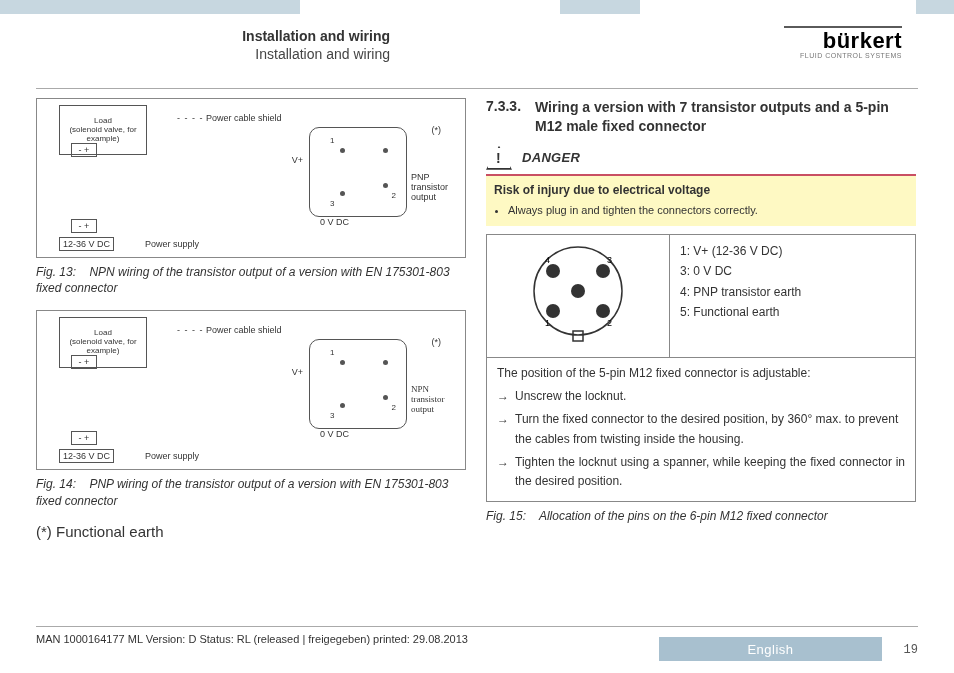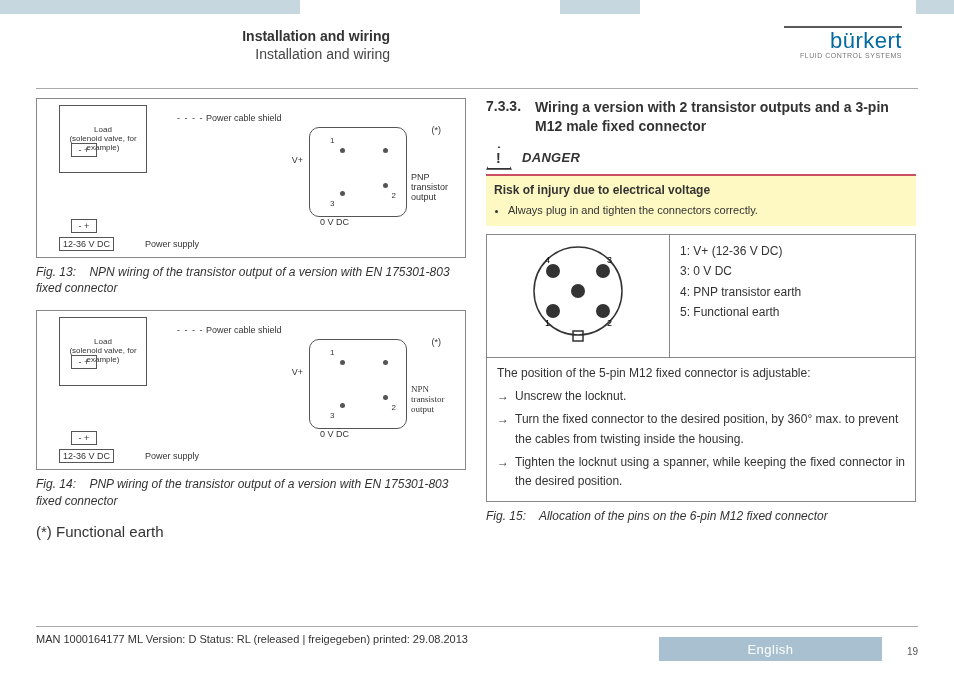--- a/index.html
+++ b/index.html
@@ -31,21 +31,21 @@
   }
   .header-left .h1 { font-weight: bold; font-size: 14px; }
   .header-left .h2 { font-size: 14px; color: #444; margin-top: 2px; }
 
   .logo {
     position: absolute;
     right: 52px;
     top: 24px;
     text-align: right;
   }
-  .logo .brand { font-size: 22px; font-weight: 400; color: #0369a1; letter-spacing: 0.5px; }
+  .logo .brand { font-size: 22px; font-weight: 700; color: #000000; letter-spacing: 0.5px; }
   .logo .tag { font-size: 7px; letter-spacing: 0.5px; color: #777; margin-top: -2px; }
   .logo-rule { border-top: 2px solid #5a5a5a; margin: 2px 0 0 0; width: 118px; }
 
   .hr {
     position: absolute;
     left: 36px; right: 36px;
     top: 88px;
     border-top: 1px solid #aaa;
   }
 
@@ -94,22 +94,23 @@
     font-size: 13px;
     display: flex;
     align-items: center;
     justify-content: center;
     letter-spacing: 0.5px;
   }
   .pgno {
     position: absolute;
     right: 36px;
     bottom: 16px;
-    font-size: 10px;
+    font-size: 12px;
     color: #555;
+    font-family: Liberation Mono, monospace;
   }
 
   
   .sect-head { display: flex; gap: 14px; margin-bottom: 10px; }
   .sect-num { font-weight: bold; font-size: 14px; }
   .sect-title { font-weight: bold; font-size: 14px; line-height: 1.35; }
 
   .danger-row { display: flex; align-items: center; gap: 10px; margin: 8px 0 4px 0; }
   .danger-icon {
     width: 22px; height: 20px;
@@ -154,21 +155,21 @@
     font-size: 9px;
     color: #333;
   }
   .loadbox {
     position: absolute;
     left: 22px; top: 6px;
     border: 1px solid #555;
     font-size: 8px;
     width: 82px;
     text-align: center;
-    padding: 20px 2px;
+    padding: 11px 2px;
     line-height: 1.1;
   }
   .smallbox {
     position: absolute;
     border: 1px solid #555;
     font-size: 9px;
     text-align: center;
     padding: 1px 3px;
   }
   .connector-sq {
@@ -268,21 +269,21 @@
     <span class="figno">Fig. 14:</span>&nbsp;&nbsp;&nbsp;
     <span>PNP wiring of the transistor output of a version with EN 175301-803 fixed connector</span>
   </div>
 
   <div class="note">(*) Functional earth</div>
 </div>
 
 <div class="col-right">
   <div class="sect-head">
     <div class="sect-num">7.3.3.</div>
-    <div class="sect-title">Wiring a version with 2 transistor outputs and a 3-pin M12 male fixed connector</div>
+    <div class="sect-title">Wiring a version with 7 transistor outputs and a 5-pin M12 male fixed connector</div>
   </div>
 
   <div class="danger-row">
     <div class="danger-icon"></div>
     <div class="danger-word">DANGER</div>
   </div>
   <div class="danger-box">
     <div class="risk">Risk of injury due to electrical voltage</div>
     <ul>
         <li>Always plug in and tighten the connectors correctly.</li>

